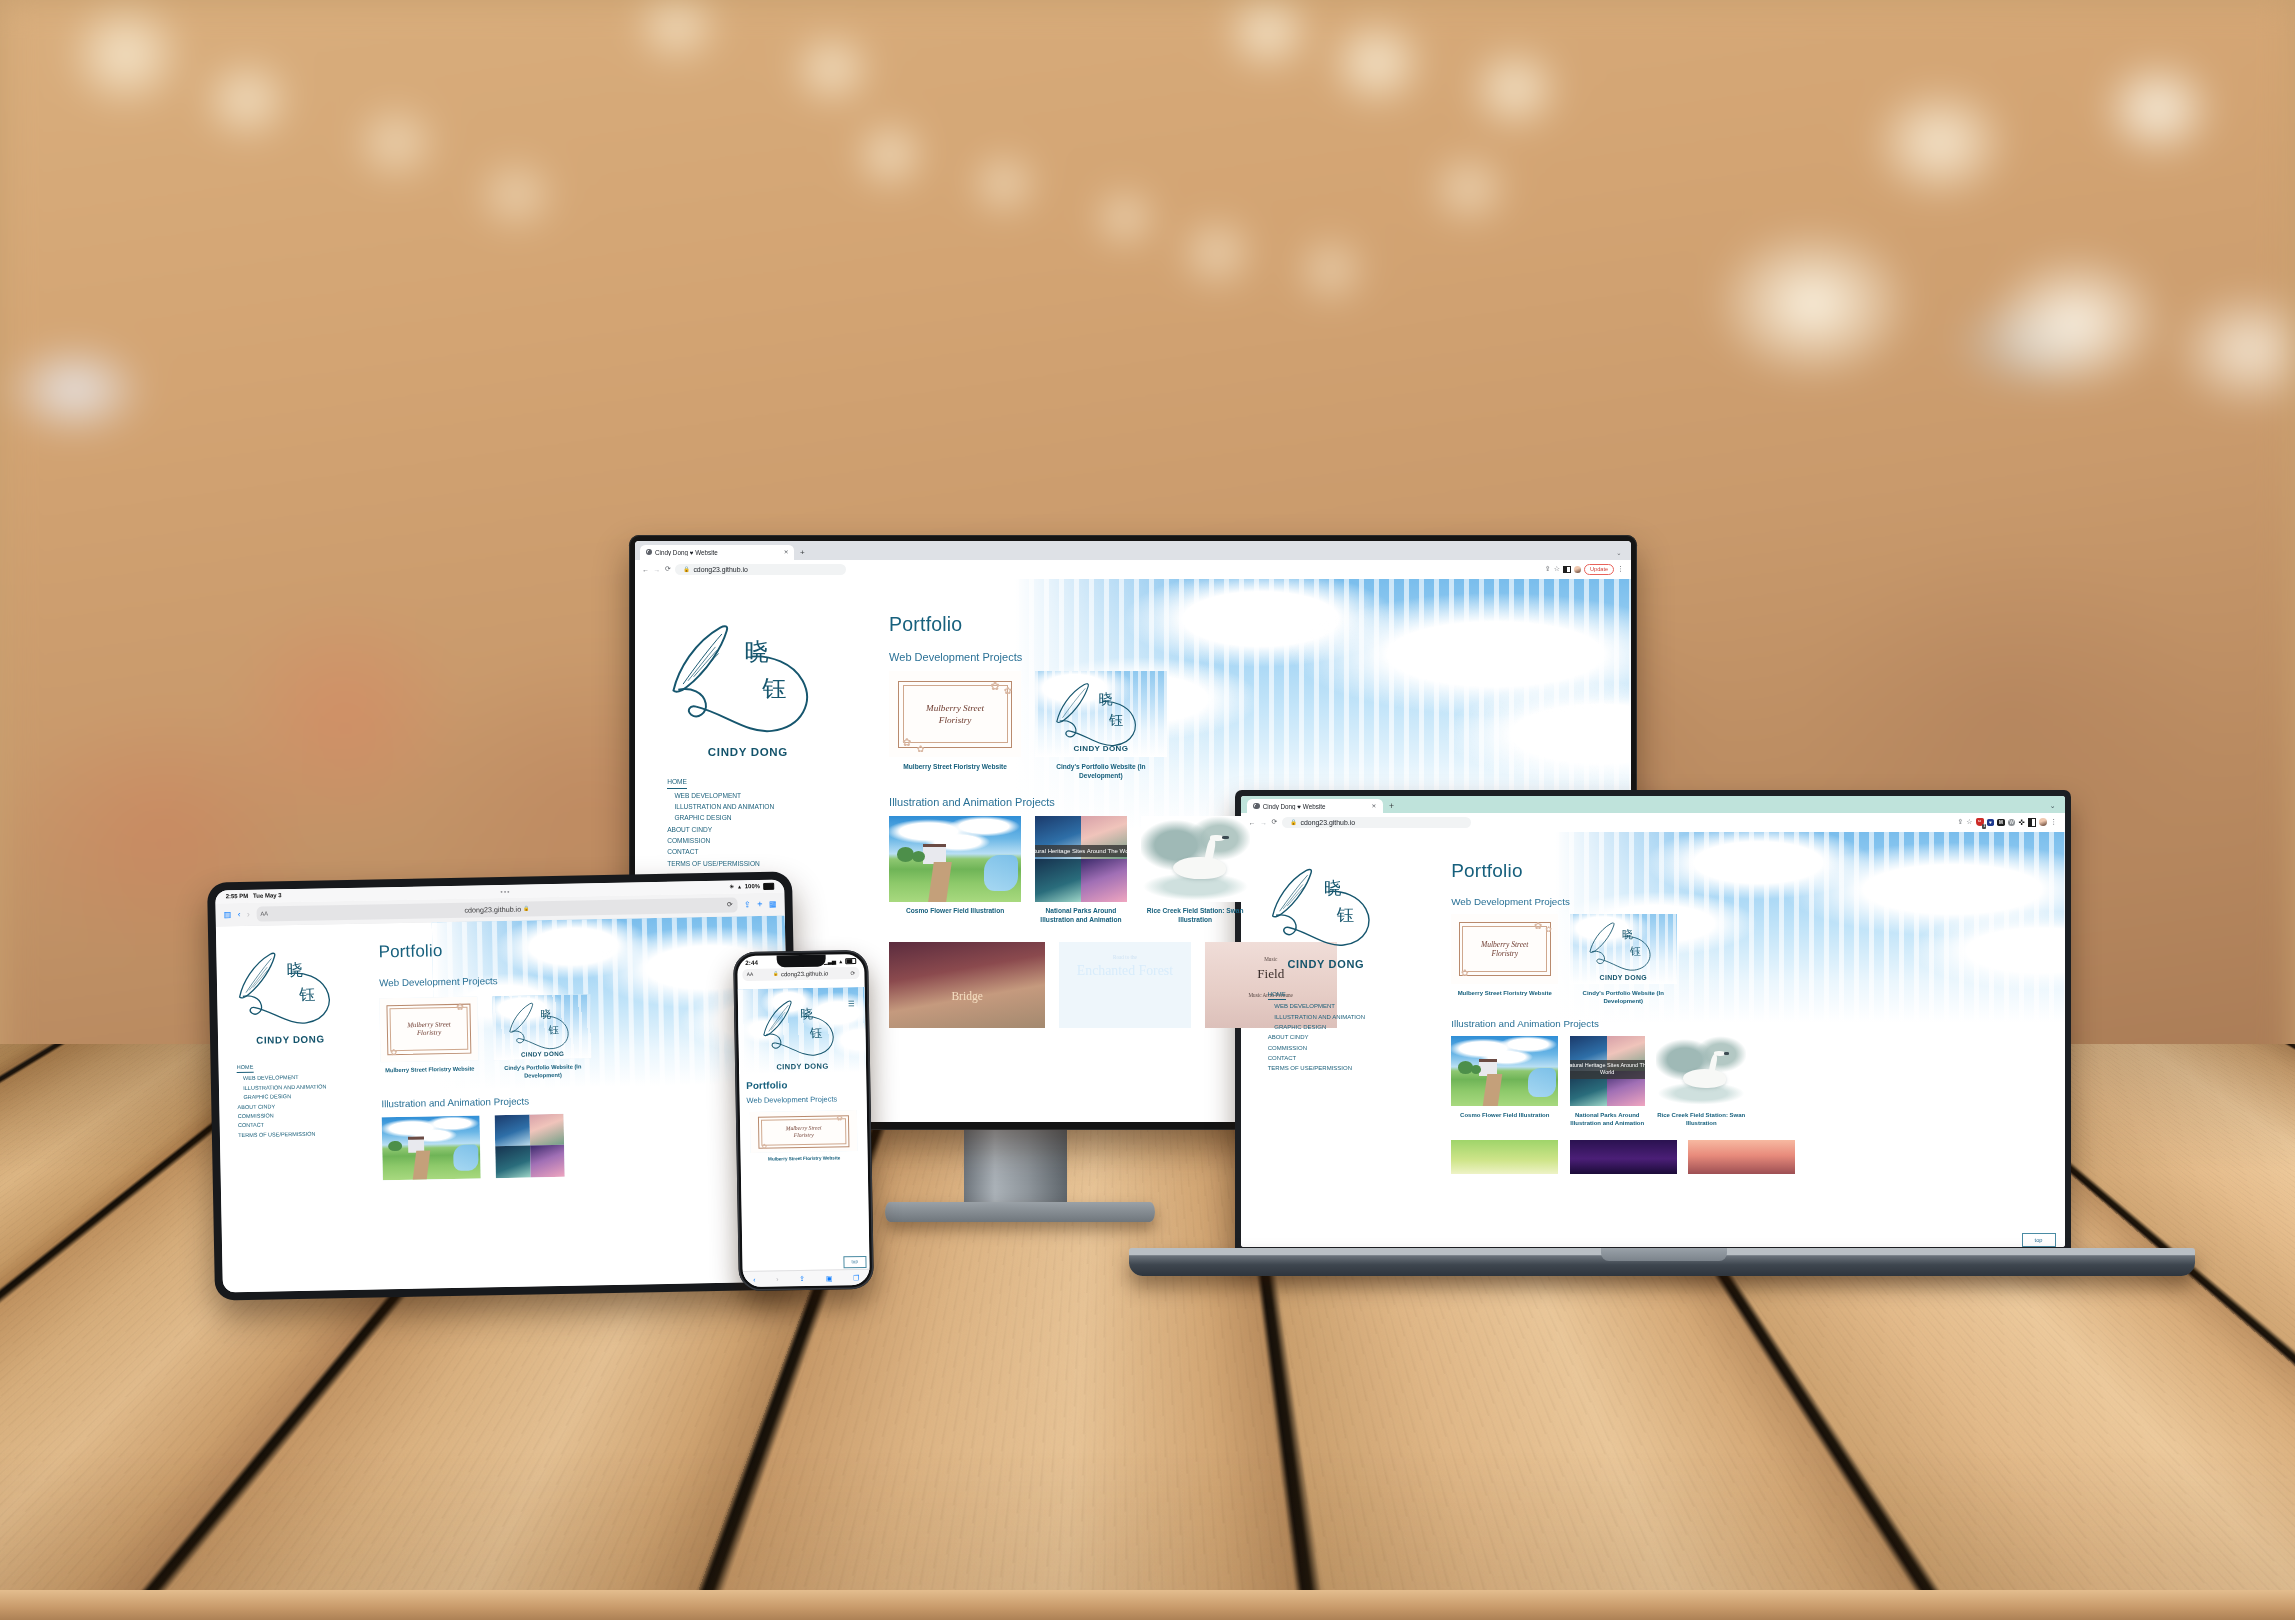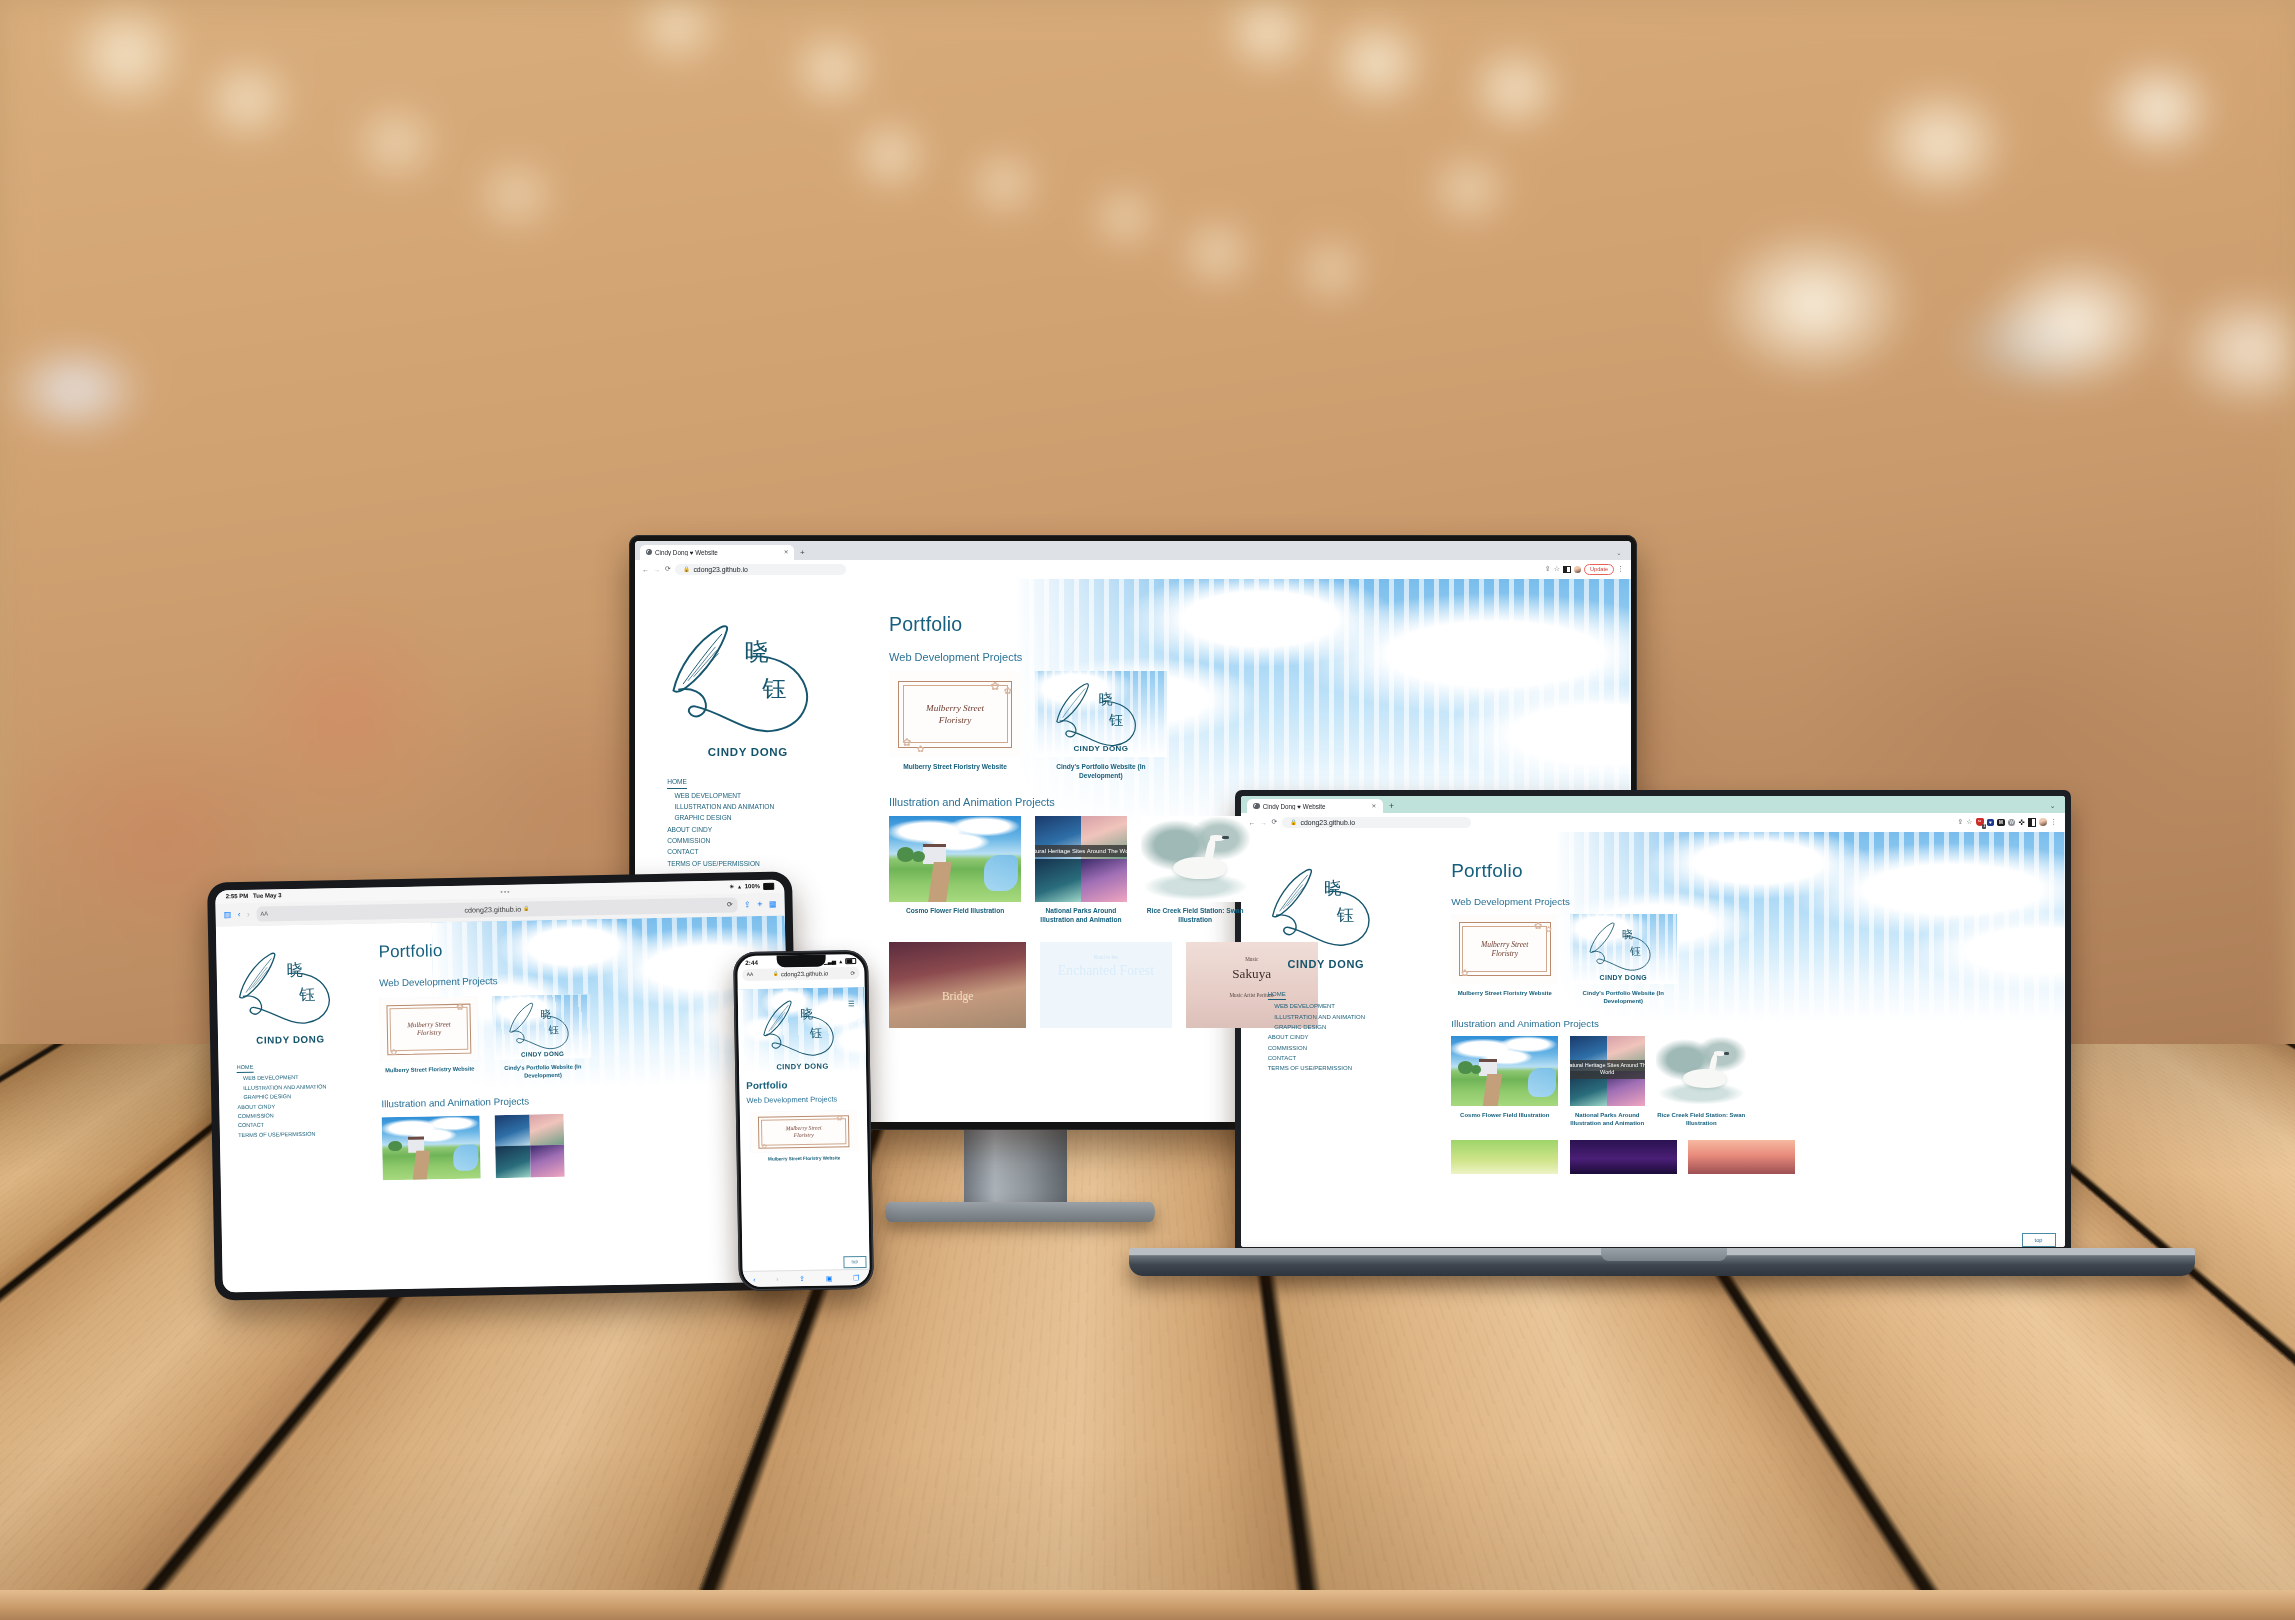--- a/index.html
+++ b/index.html
@@ -386,38 +386,38 @@
                       <div class="neck"></div>
                       <div class="head"></div>
                       <div class="beak"></div>
                     </div>
                 </div>
                 <div class="cap" style="font-size:6.6px;margin-top:5.7px;">Rice Creek Field Station: Swan Illustration</div>
               </div>
             </div>
 
             <div class="grid" style="gap:13.8px;margin-top:17px;">
-              <div class="card" style="width:137px;">
+              <div class="card" style="width:156px;">
                 <div class="thumb" style="height:86px;">
                   <div class="art-bridge"></div>
                   <div style="position:absolute;left:0;right:0;top:56%;text-align:center;color:#f6dfc2;font-family:'Liberation Serif',serif;font-size:11.5px;">Bridge</div>
                 </div>
               </div>
               <div class="card" style="width:132px;">
                 <div class="thumb" style="height:86px;">
                   <div class="art-forest"></div>
                   <div style="position:absolute;left:0;right:0;top:14%;text-align:center;color:#cfe3f4;font-family:'Liberation Serif',serif;font-size:5.2px;">Road to the</div>
                   <div style="position:absolute;left:0;right:0;top:26%;text-align:center;color:#d8ecfb;font-family:'Liberation Serif',serif;font-size:13.8px;line-height:1.05;">Enchanted Forest</div>
                 </div>
               </div>
               <div class="card" style="width:132px;">
                 <div class="thumb" style="height:86px;">
                   <div class="art-sakuya"></div>
                   <div style="position:absolute;left:0;right:0;top:16%;text-align:center;color:#5a4a46;font-family:'Liberation Serif',serif;font-size:5.2px;">Music</div>
-                  <div style="position:absolute;left:0;right:0;top:28%;text-align:center;color:#3c2f2c;font-family:'Liberation Serif',serif;font-size:13.2px;">Sakuya</div>
+                  <div style="position:absolute;left:0;right:0;top:28%;text-align:center;color:#3c2f2c;font-family:'Liberation Serif',serif;font-size:13.2px;">Field</div>
                   <div style="position:absolute;left:0;right:0;top:58%;text-align:center;color:#5a4a46;font-family:'Liberation Serif',serif;font-size:5.2px;">Music Artist Peritune</div>
                 </div>
               </div>
             </div>
           </div>
         </div>
       </div>
     </div>
   </div>
 

